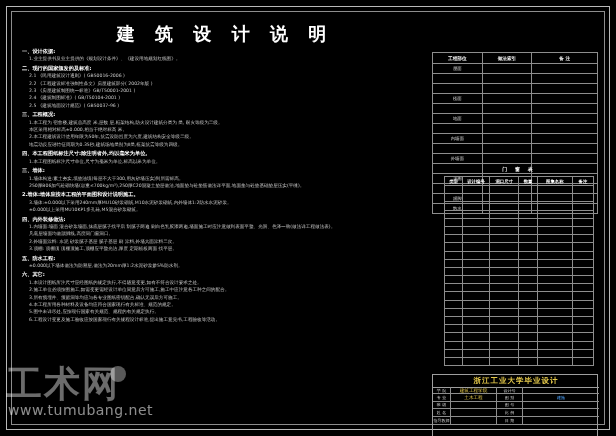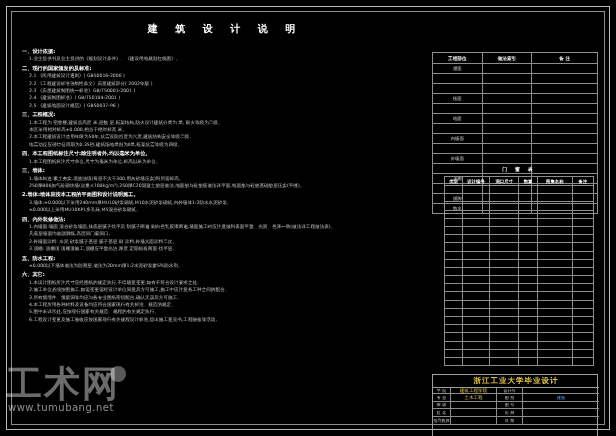--- a/index.html
+++ b/index.html
@@ -21,21 +21,21 @@
   }
   .border-inner{
     position:absolute;left:11px;top:11px;right:11px;bottom:11px;
     border:1px solid #8d8d8d;
     box-sizing:border-box;
   }
   .title{
     position:absolute;left:60px;top:22px;width:330px;
     text-align:center;
     color:#ffffff;
-    font-size:10px;
+    font-size:18px;
     letter-spacing:7px;
     font-weight:bold;
     font-family:"DejaVu Serif","Liberation Serif",serif;
   }
   .notes{
     position:absolute;left:22px;top:46px;width:400px;
     color:#c9c9c9;
     font-size:4.6px;
     line-height:7.4px;
   }
@@ -114,21 +114,21 @@
     margin-top:15px;
   }
   .wm .big{
     position:absolute;left:0;top:0;
     font-size:36px;font-weight:bold;color:rgba(255,255,255,0.42);
     letter-spacing:2px;
     font-family:"DejaVu Serif","Liberation Serif",serif;
   }
   .wm .url{
     position:absolute;left:2px;top:42px;
-    font-size:10px;color:rgba(255,255,255,0.55);letter-spacing:0.5px;
+    font-size:14px;color:rgba(255,255,255,0.55);letter-spacing:0.5px;
   }
   .wm .dot{
     position:absolute;left:104px;top:6px;width:16px;height:16px;border-radius:50%;
     background:rgba(255,255,255,0.35);
   }
 </style>
 </head>
 <body>
 
 <div class="sheet">

